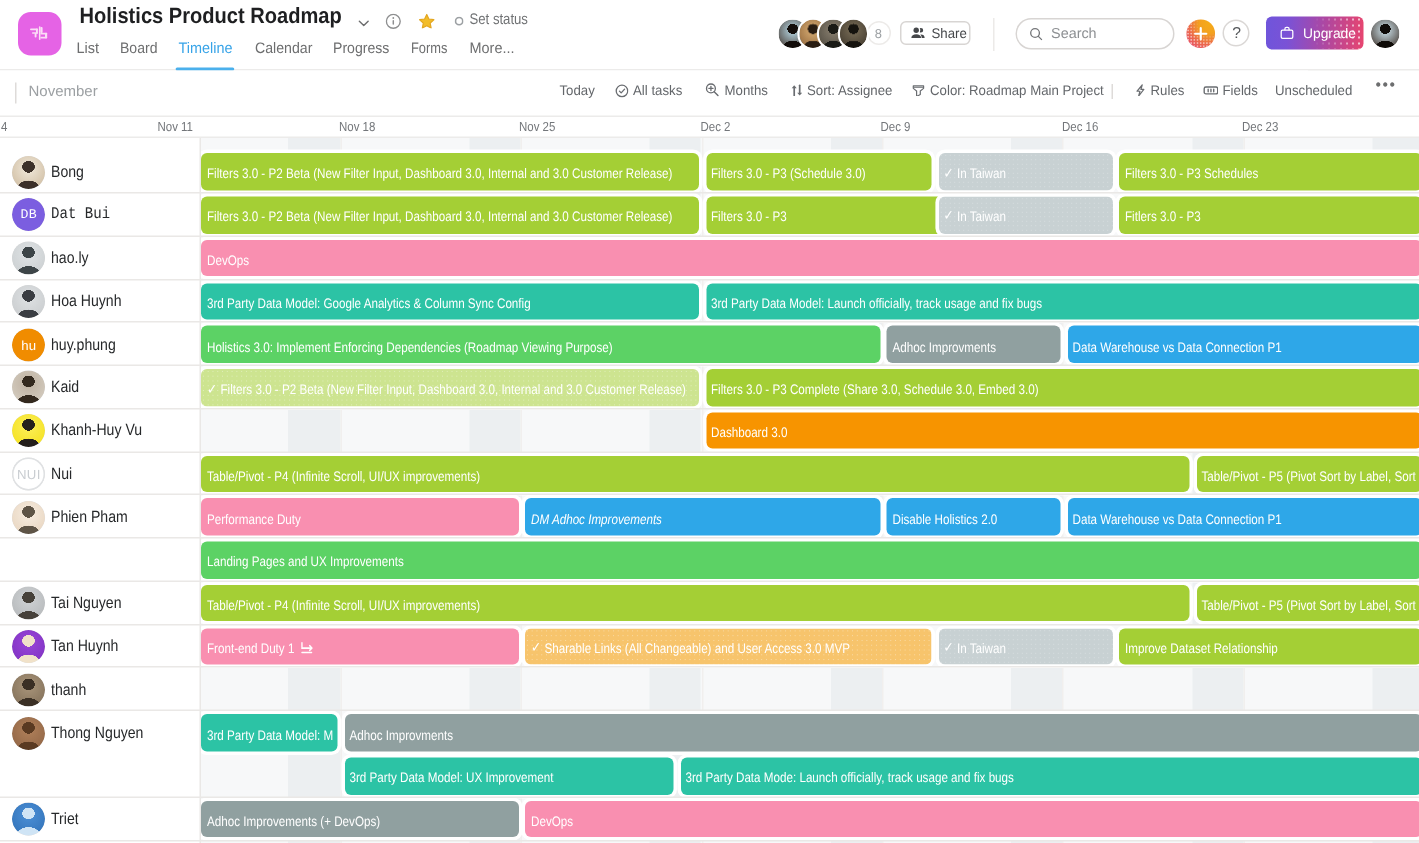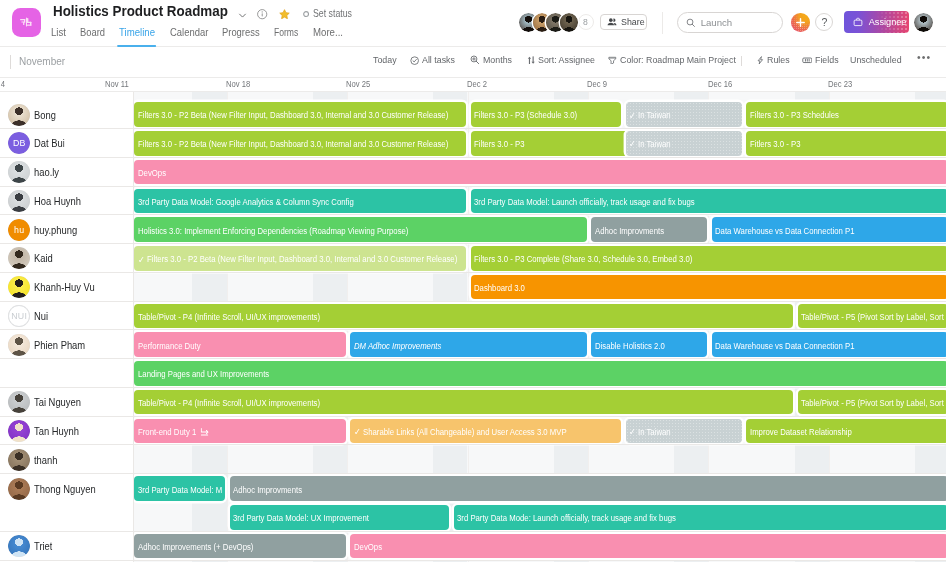--- a/index.html
+++ b/index.html
@@ -184,40 +184,40 @@
       <span>Share</span>
     </div>
 
     <div class="vdiv" id="vdiv1"></div>
 
     <div class="searchbox">
       <svg width="9.5" height="9.5" viewBox="0 0 16 16" fill="none">
         <circle cx="6.8" cy="6.8" r="4.9" stroke="#75777a" stroke-width="1.5"></circle>
         <path d="M10.5 10.5 L14.2 14.2" stroke="#75777a" stroke-width="1.5" stroke-linecap="round"></path>
       </svg>
-      <span class="ph">Launch</span>
+      <span class="ph">Search</span>
     </div>
 
     <div class="plusbtn">
       <span class="dots"></span>
       <svg width="11" height="11" viewBox="0 0 16 16" style="position:relative;z-index:2">
         <path d="M8 2.6v10.8M2.6 8h10.8" stroke="#fff" stroke-width="2.1" stroke-linecap="round"></path>
       </svg>
     </div>
 
     <div class="helpbtn">
       <span>?</span>
     </div>
 
     <div class="upgrade">
       <svg width="12" height="12" viewBox="0 0 18 18" fill="none" style="position:relative;z-index:2">
         <rect x="3.2" y="6.2" width="11.6" height="8.2" rx="1.4" stroke="#fff" stroke-width="1.25"></rect>
         <path d="M6.9 6.2V4.9a1.5 1.5 0 0 1 1.5-1.5h1.2a1.5 1.5 0 0 1 1.5 1.5v1.3" stroke="#fff" stroke-width="1.25"></path>
       </svg>
-      <span>Assignee</span>
+      <span>Upgrade</span>
     </div>
 
     <div class="me-av">
         <div style="width:100%;height:100%;border-radius:50%;overflow:hidden;background-image:radial-gradient(ellipse 26% 24% at 50% 33%, #0f0b08 0%, #0f0b08 72%, transparent 74%),radial-gradient(ellipse 46% 36% at 50% 103%, #0f0b08 0%, #0f0b08 78%, transparent 80%),radial-gradient(circle at 50% 38%, #cfe5ee 0%, #33241b 100%)"></div>
       </div>
   </div>
 
   <div id="toolbar">
     <div class="hr"></div>
     <div class="month-label">November</div>
@@ -516,21 +516,21 @@
         </div>
       </div>
     <div id="namecol">
       <div class="sep"></div>
     <div class="rowname" style="top: 8.2px;">
           <div class="rav">
             <div style="width:100%;height:100%;border-radius:50%;overflow:hidden;background-image:radial-gradient(ellipse 26% 24% at 50% 33%, #3c3029 0%, #3c3029 72%, transparent 74%),radial-gradient(ellipse 46% 36% at 50% 103%, #3c3029 0%, #3c3029 78%, transparent 80%),radial-gradient(circle at 50% 38%, #f0e8da 0%, #cbb79a 100%)"></div>
           </div>
           <div class="rname">Bong</div>
         </div>
-        <div class="rowname" style="top: 36.97px;">
+        <div class="rowname" style="top: 36.97px; font-family: Liberation Mono, monospace;">
           <div class="rav">
             <div style="width:100%;height:100%;border-radius:50%;background:#7b5ee0;border:none;display:flex;align-items:center;justify-content:center;font-size:8.8px;color:#ffffff;font-weight:400;letter-spacing:.2px">DB</div>
           </div>
           <div class="rname">Dat Bui</div>
         </div>
         <div class="rowname" style="top: 65.74px;">
           <div class="rav">
             <div style="width:100%;height:100%;border-radius:50%;overflow:hidden;background-image:radial-gradient(ellipse 26% 24% at 50% 33%, #3d4548 0%, #3d4548 72%, transparent 74%),radial-gradient(ellipse 46% 36% at 50% 103%, #3d4548 0%, #3d4548 78%, transparent 80%),radial-gradient(circle at 50% 38%, #dfe3e5 0%, #c8ccce 100%)"></div>
           </div>
           <div class="rname">hao.ly</div>

